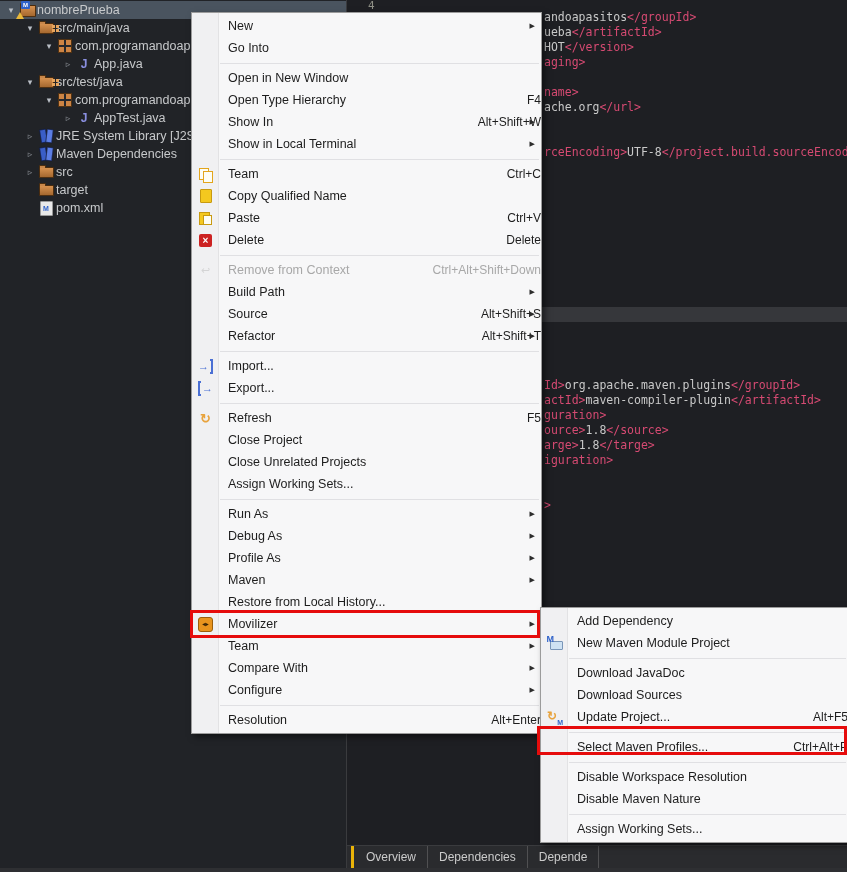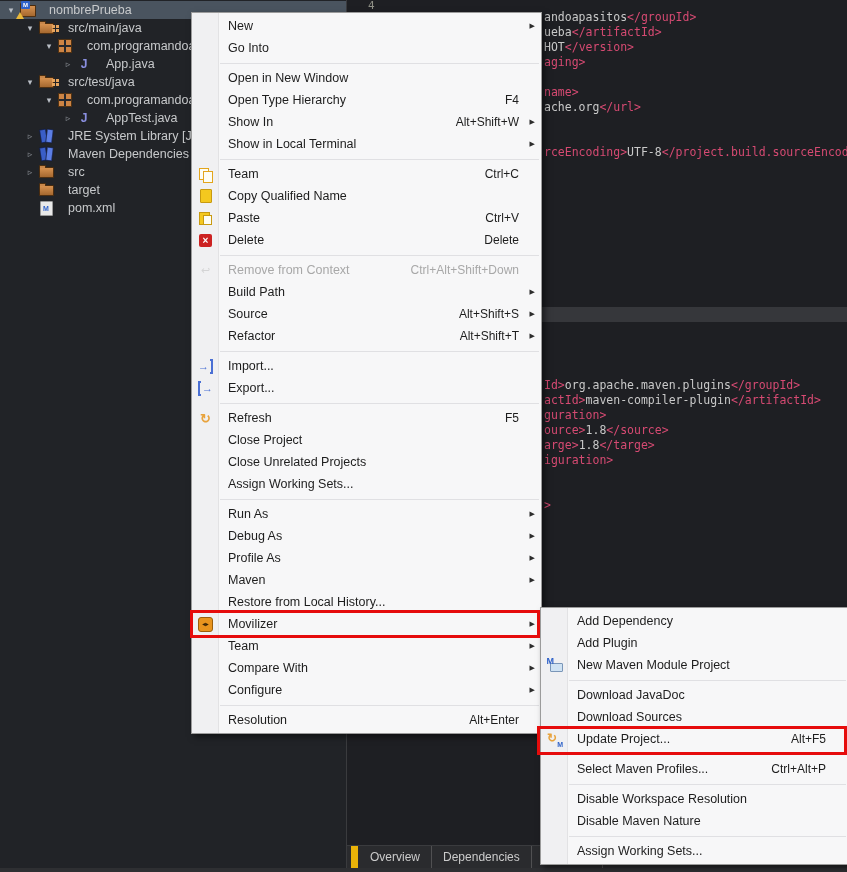--- a/index.html
+++ b/index.html
@@ -16,21 +16,21 @@
   }
   .trow{
     height:18px;display:flex;align-items:center;
     font-size:12.5px;color:#c7c9cb;white-space:nowrap;cursor:default;
   }
   .trow.selected{background:#4a545f;}
   .twist{width:12px;flex:none;text-align:center;font-size:9px;line-height:10px;}
   .twist.exp{color:#b9bec5;}
   .twist.col{color:#8c9197;}
   .ticon{width:20px;flex:none;display:flex;justify-content:center;align-items:center;height:18px;position:relative;}
-  .tlabel{margin-left:12px;}
+  .tlabel{margin-left:0;}
   
   .ficon{display:inline-block;width:13px;height:9px;background:linear-gradient(#d79250,#a5682f);
     border:1px solid rgba(55,32,8,.85);border-radius:1px;position:relative;}
   .ficon::before{content:"";position:absolute;top:-3px;left:-1px;width:5px;height:2px;
     background:#c8874a;border:1px solid rgba(55,32,8,.85);border-bottom:none;border-radius:1px 1px 0 0;}
   .badge-grid{position:absolute;top:1px;right:-2px;width:3px;height:3px;background:#e7a55e;
     box-shadow:4px 0 0 #e7a55e,0 4px 0 #e7a55e,4px 4px 0 #e7a55e;}
   .pkg{width:12px;height:12px;border:1px solid rgba(50,30,8,.8);
     background:
       linear-gradient(#25272c,#25272c) 50% 0/2px 100% no-repeat,
@@ -54,34 +54,34 @@
   #line-hint{position:absolute;left:21px;top:-1px;font:11px "DejaVu Sans Mono",monospace;color:#8f9086;}
   #current-line-band{position:absolute;left:0;right:0;top:307px;height:15px;background:#36373b;}
   .codeblock{position:absolute;left:197px;font:11.5px "DejaVu Sans Mono",monospace;line-height:15px;white-space:pre;}
   #code-a{top:10px;} #code-b{top:220px;} #code-c{top:378px;} #code-d{top:498px;}
   .cl{height:15px;}
   .seg-t{color:#d64a72;} .seg-p{color:#c9c9c9;}
   
   #pom-tabbar{position:absolute;left:0;right:0;top:845px;height:23px;background:#2a2b2e;
     border-top:1px solid #3a3b3e;display:flex;align-items:stretch;padding-left:4px;}
   .tab{padding:0 11px;line-height:23px;font-size:12px;color:#cbcbcb;border-right:1px solid #505052;white-space:nowrap;}
-  .tab:first-child{border-left:7px solid #eab308;padding-left:12px;}
+  .tab:first-child{border-left:3px solid #eab308;padding-left:12px;}
   #status-strip{position:absolute;left:0;right:0;top:868px;height:4px;background:#2e2f32;z-index:1;}
   
   .menu{
     position:absolute;background:#f7f7f8;border:1px solid #9b9b9b;
     box-shadow:3px 3px 6px rgba(0,0,0,.5);padding:2px 0;z-index:10;
     background:linear-gradient(to right,#f0f0f2 0,#f0f0f2 26px,#e2e2e4 26px,#e2e2e4 27px,#f7f7f8 27px);
   }
   #context-menu{left:191px;top:12px;width:349px;}
   #maven-submenu{left:540px;top:607px;width:307px;}
   .mi{height:22px;display:flex;align-items:center;position:relative;font-size:12.5px;color:#1d1d1d;cursor:default;}
   .mi .gut{width:27px;flex:none;display:flex;align-items:center;justify-content:center;}
   .mi .lbl{margin-left:9px;white-space:nowrap;}
-  .mi .sc{margin-left:auto;padding-right:22px;font-size:12px;white-space:nowrap;}
+  .mi .sc{margin-left:auto;font-size:12px;white-space:nowrap;}
   .mi .arr{position:absolute;right:6px;top:50%;transform:translateY(-50%);font-size:7px;color:#2c2c2c;}
   .mi.disabled{color:#a8a8a8;}
   .msep{height:1px;background:#e0e0e3;margin:3.5px 2px 3.5px 28px;}
   
   .ig{display:inline-block;position:relative;}
   .ig-copy{width:13px;height:13px;}
   .ig-copy .pg{position:absolute;width:8px;height:10px;background:#fdfdf4;border:1px solid #e3a51c;}
   .ig-copy .pg.back{left:0;top:0;}
   .ig-copy .pg.front{left:4px;top:3px;}
   .ig-page{width:10px;height:12px;background:#f4c81f;border:1px solid #c89a10;border-radius:1px;}
@@ -413,24 +413,20 @@
       <span class="sc">Alt+Enter</span>
     </div>
   </div>
 
 <div id="maven-submenu" class="menu">
     <div class="mi">
       <span class="gut"></span>
       <span class="lbl">Add Dependency</span>
     </div>
     <div class="mi">
-      <span class="gut"></span>
-      <span class="lbl">Add Plugin</span>
-    </div>
-    <div class="mi">
       <span class="gut">
         <span class="ig ig-mm">
           <span class="mm-m">M</span>
           <span class="mm-f"></span>
         </span>
       </span>
       <span class="lbl">New Maven Module Project</span>
     </div>
     <div class="msep"></div>
     <div class="mi">

